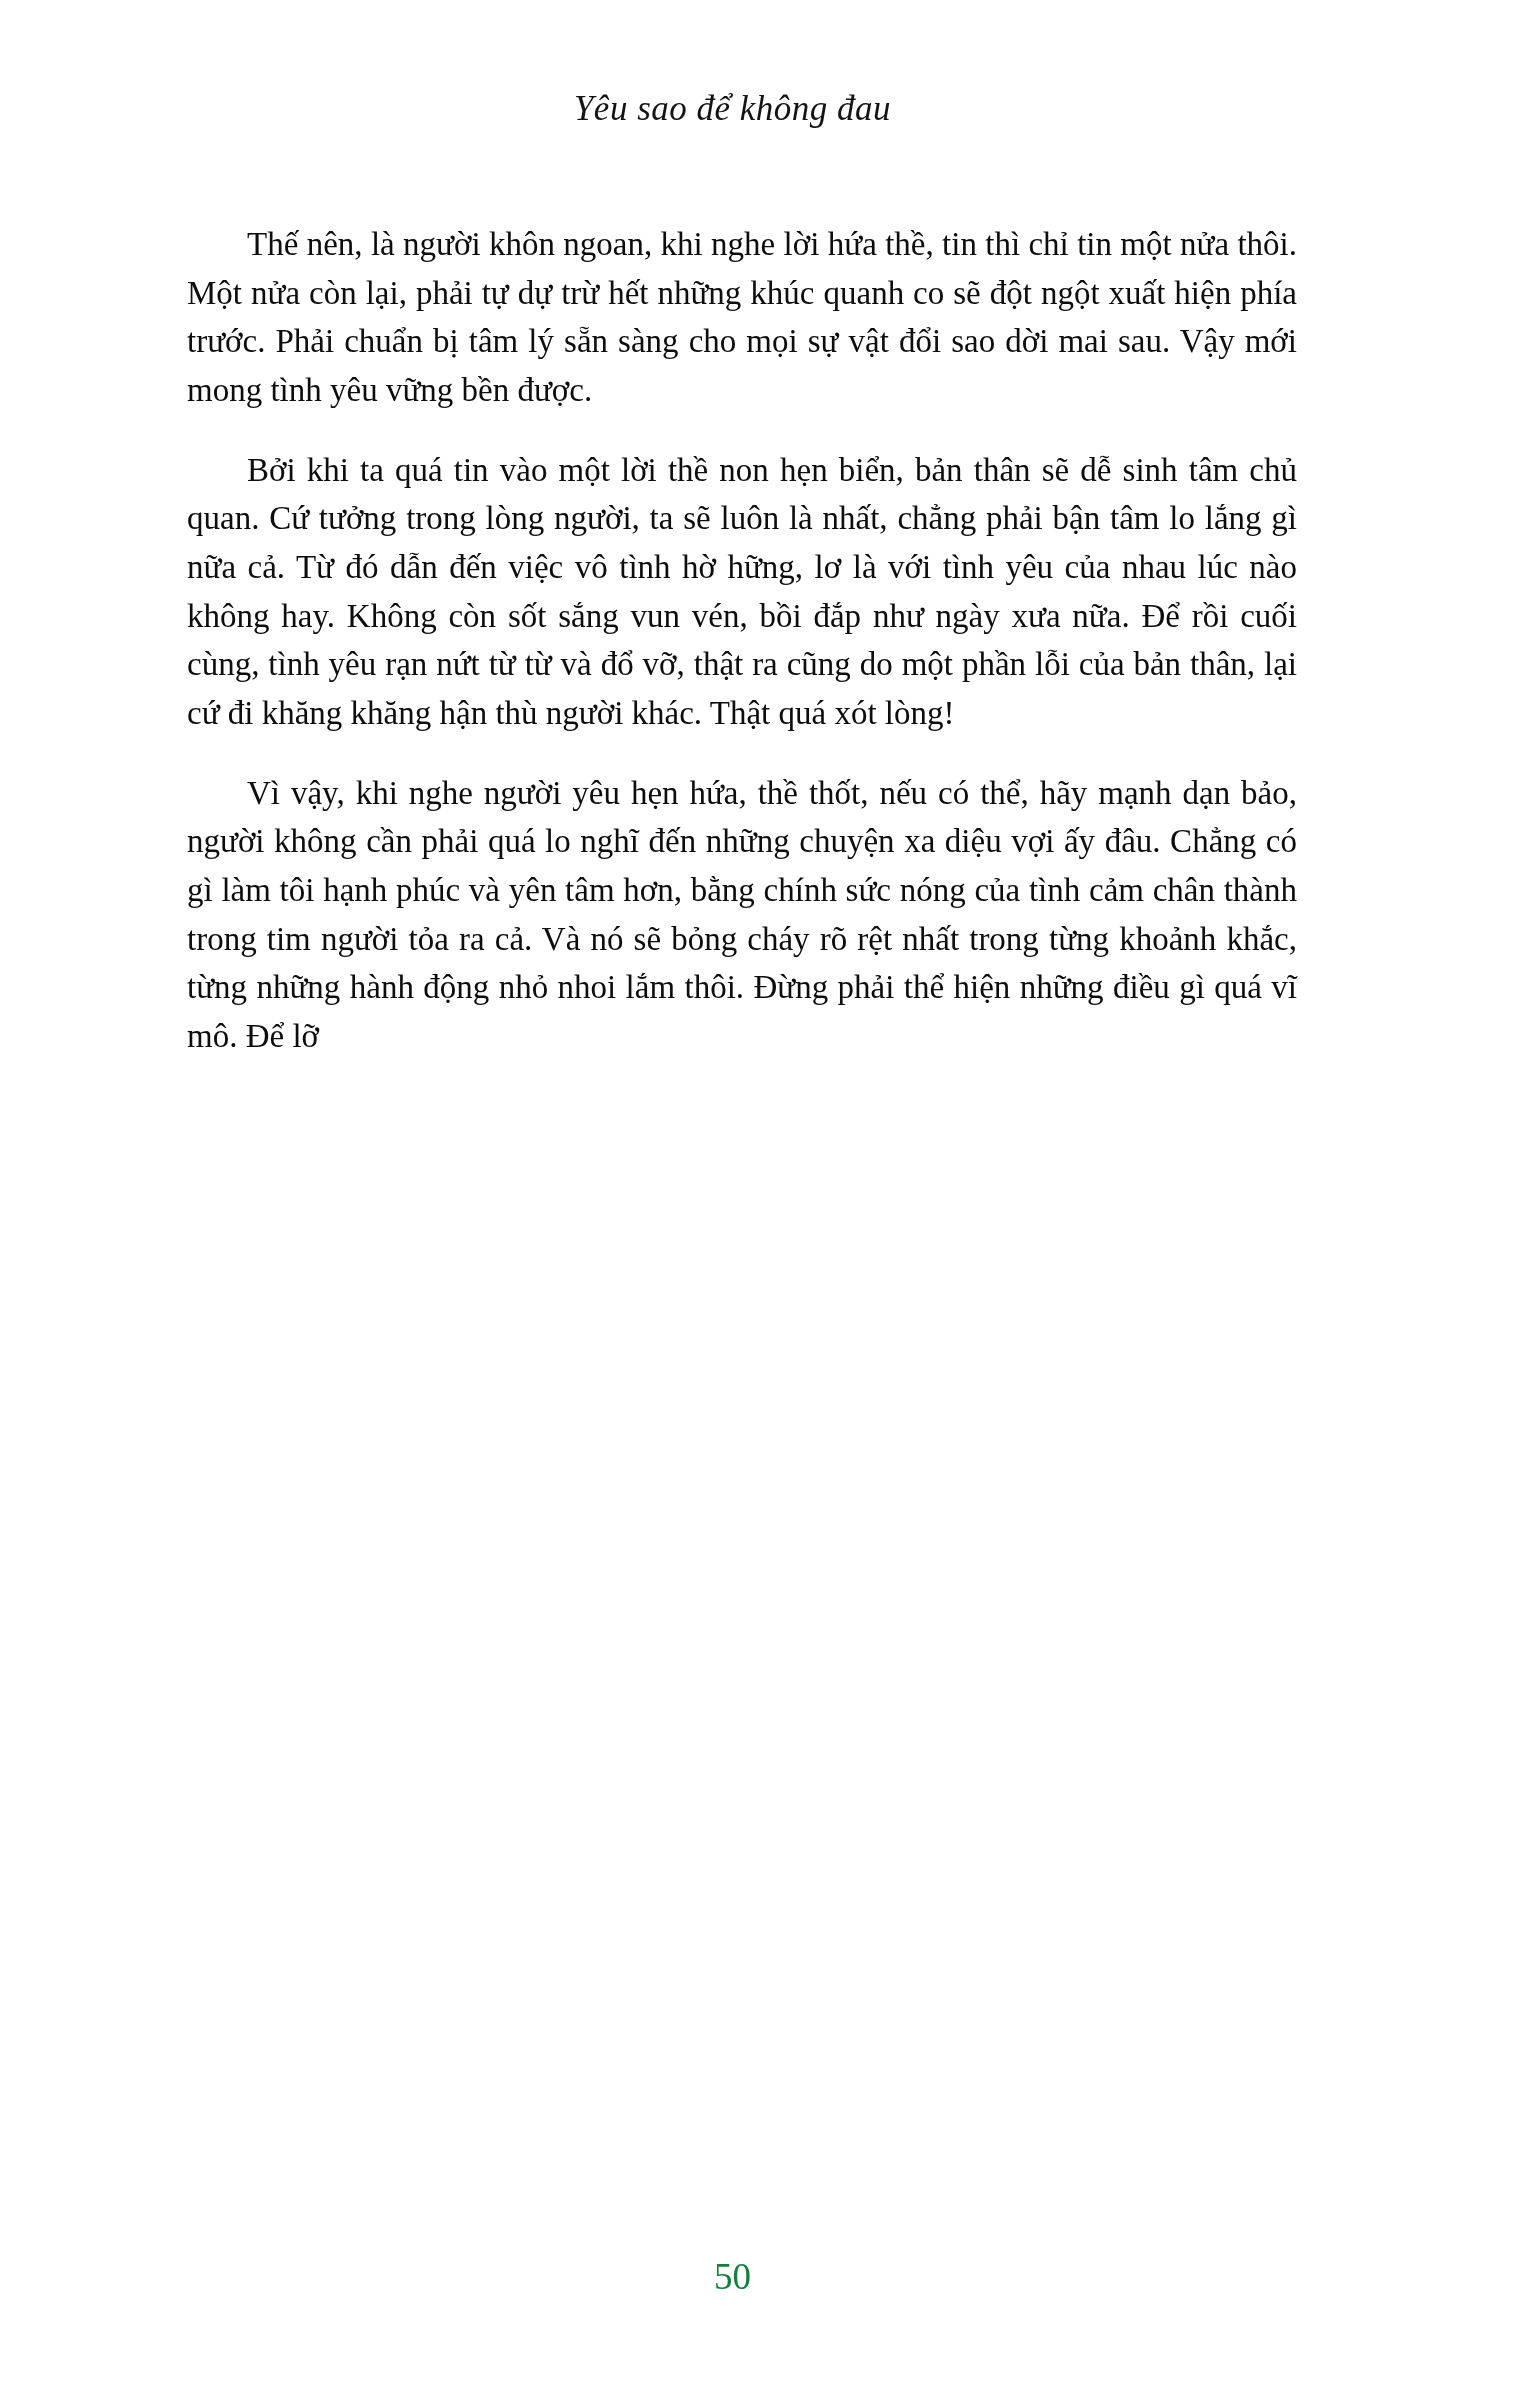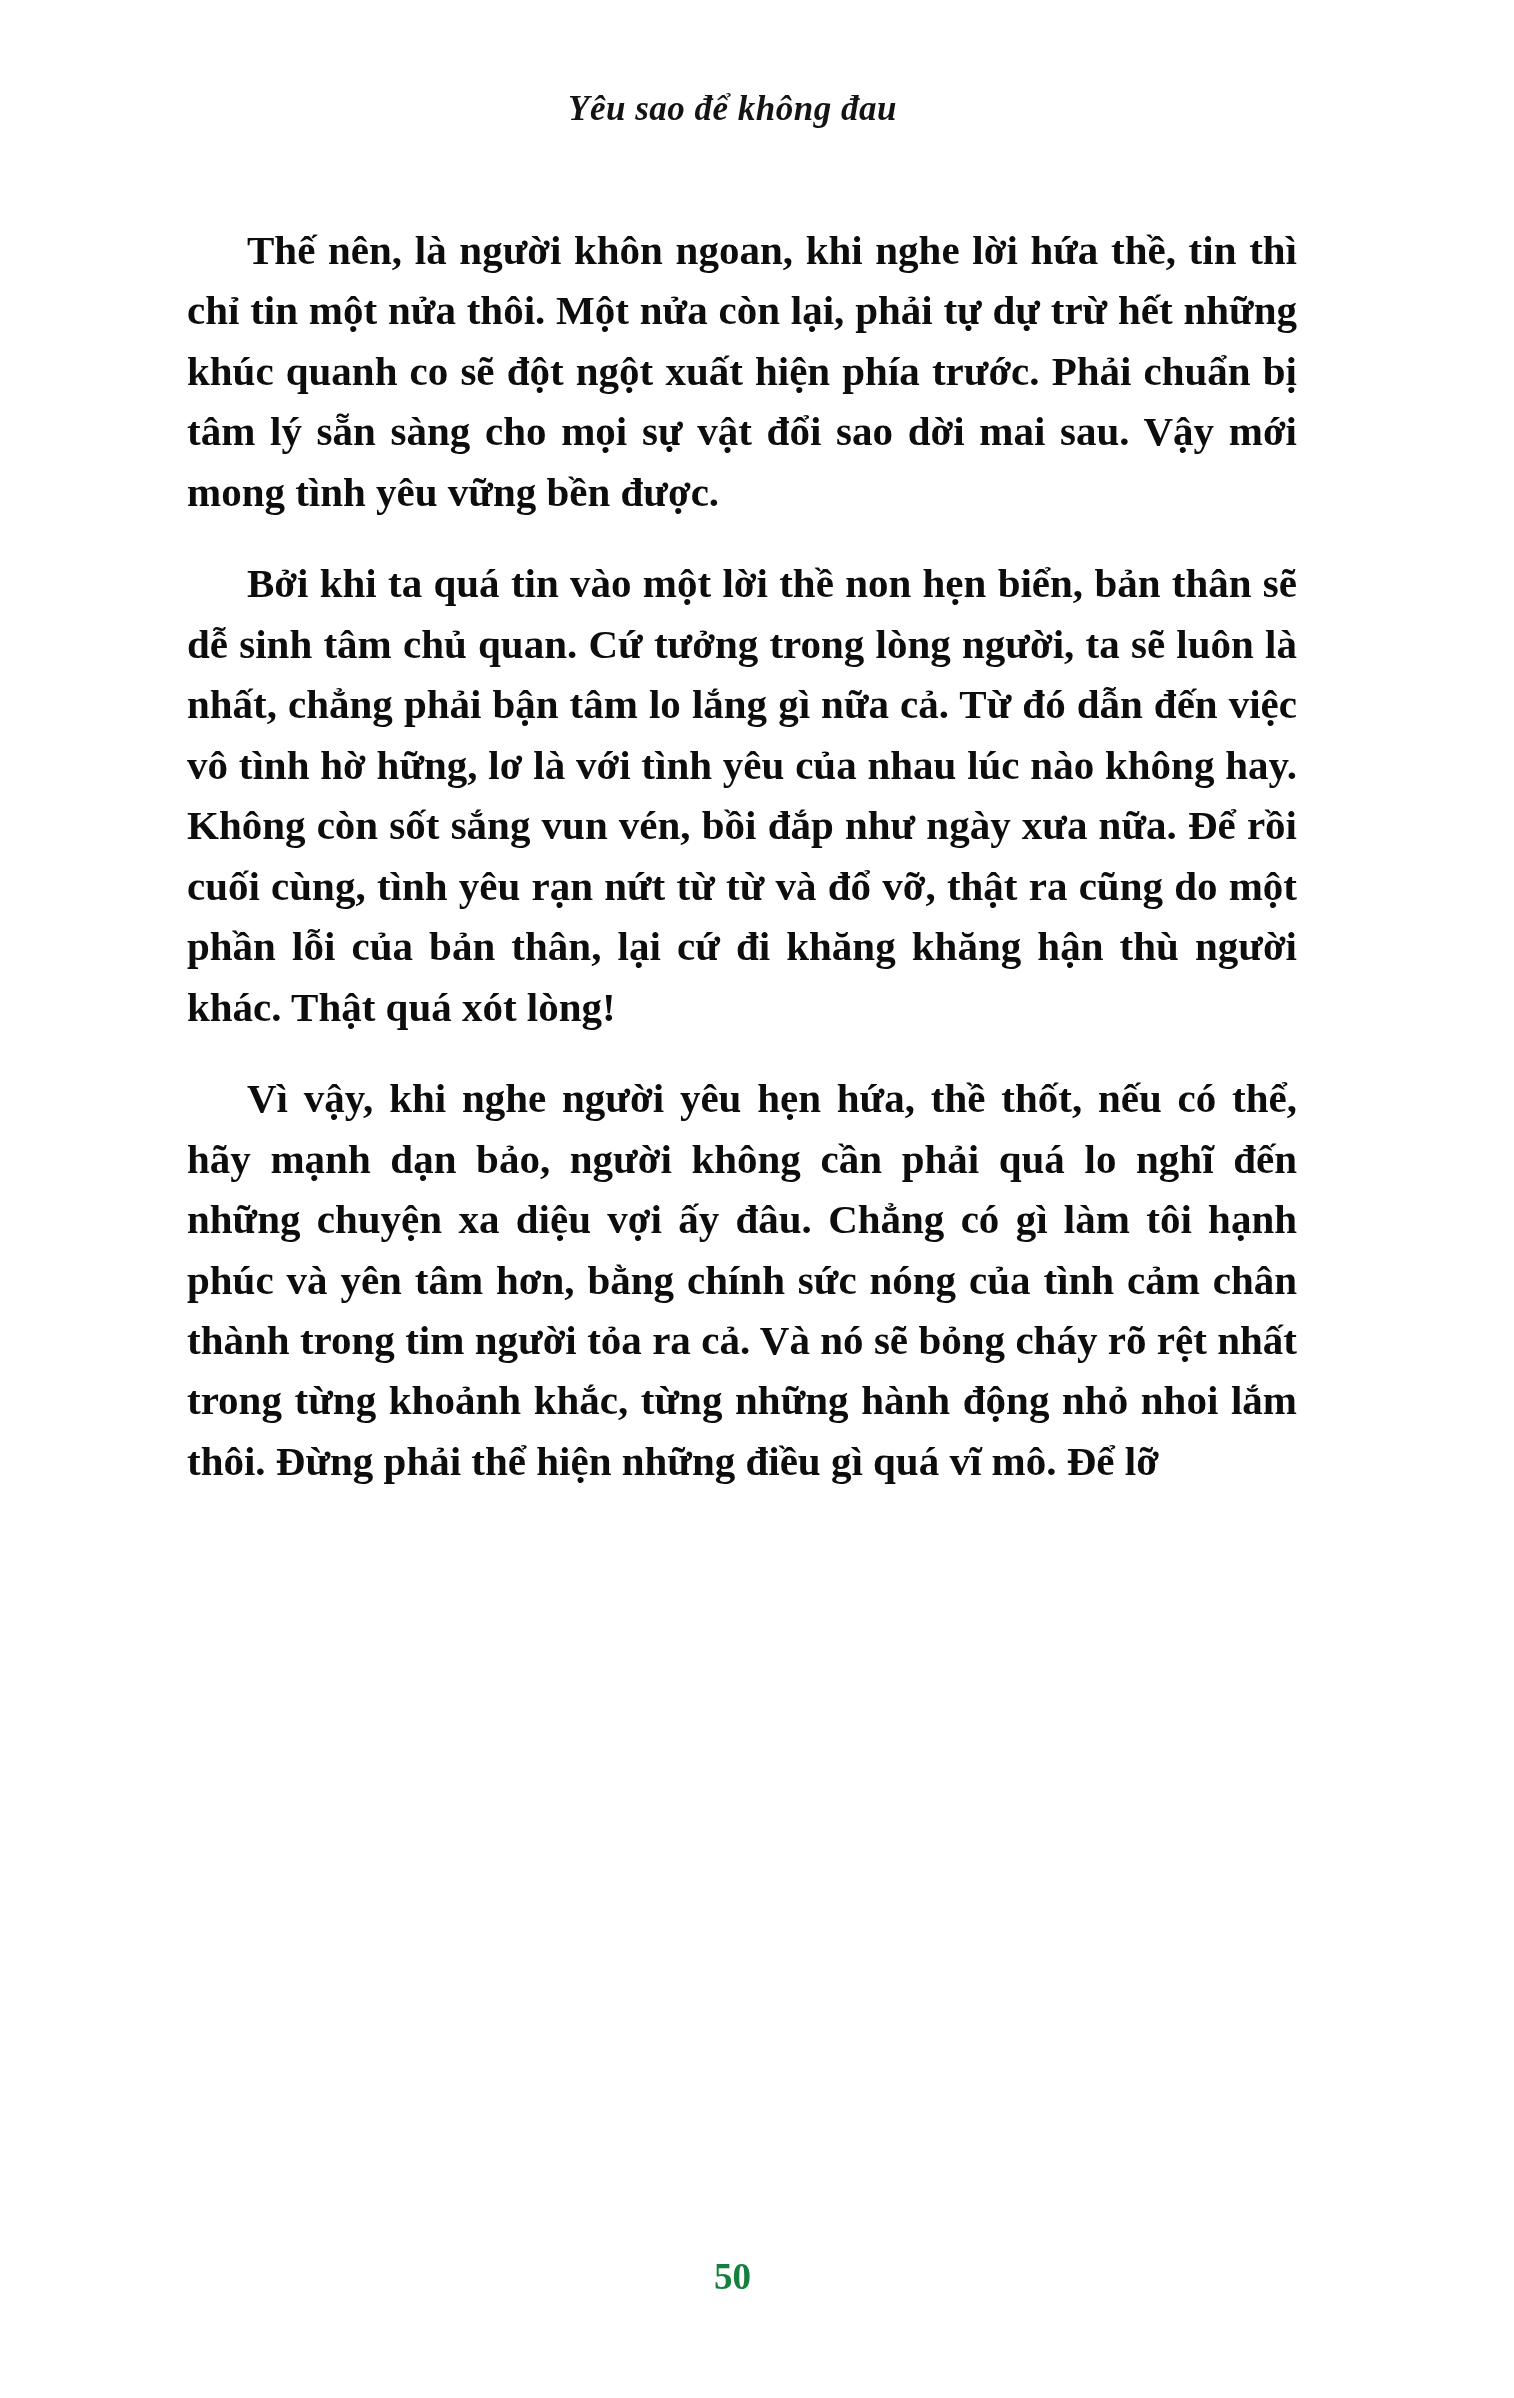--- a/index.html
+++ b/index.html
@@ -9,42 +9,41 @@
   }
   .page {
     position: relative;
     width: 1465px;
     height: 2399px;
     background: #ffffff;
     box-sizing: border-box;
     font-family: "Liberation Serif", serif;
     color: #111111;
     overflow: hidden;
-    font-weight: bold;
   }
   .running-head {
     position: absolute;
     top: 89px;
     left: 0;
     width: 100%;
     text-align: center;
     font-style: italic;
     font-size: 35px;
     letter-spacing: 0.5px;
     color: #141414;
   }
   .body-text {
     position: absolute;
     top: 220px;
     left: 187px;
     width: 1110px;
   }
   .para {
     margin: 0 0 31px 0;
-    font-size: 41px;
+    font-size: 33px;
     line-height: 1.475;
     text-align: justify;
     text-justify: inter-word;
     text-indent: 60px;
     color: #0d0d0d;
     hyphens: none;
   }
   .para:last-child {
     margin-bottom: 8px;
   }

